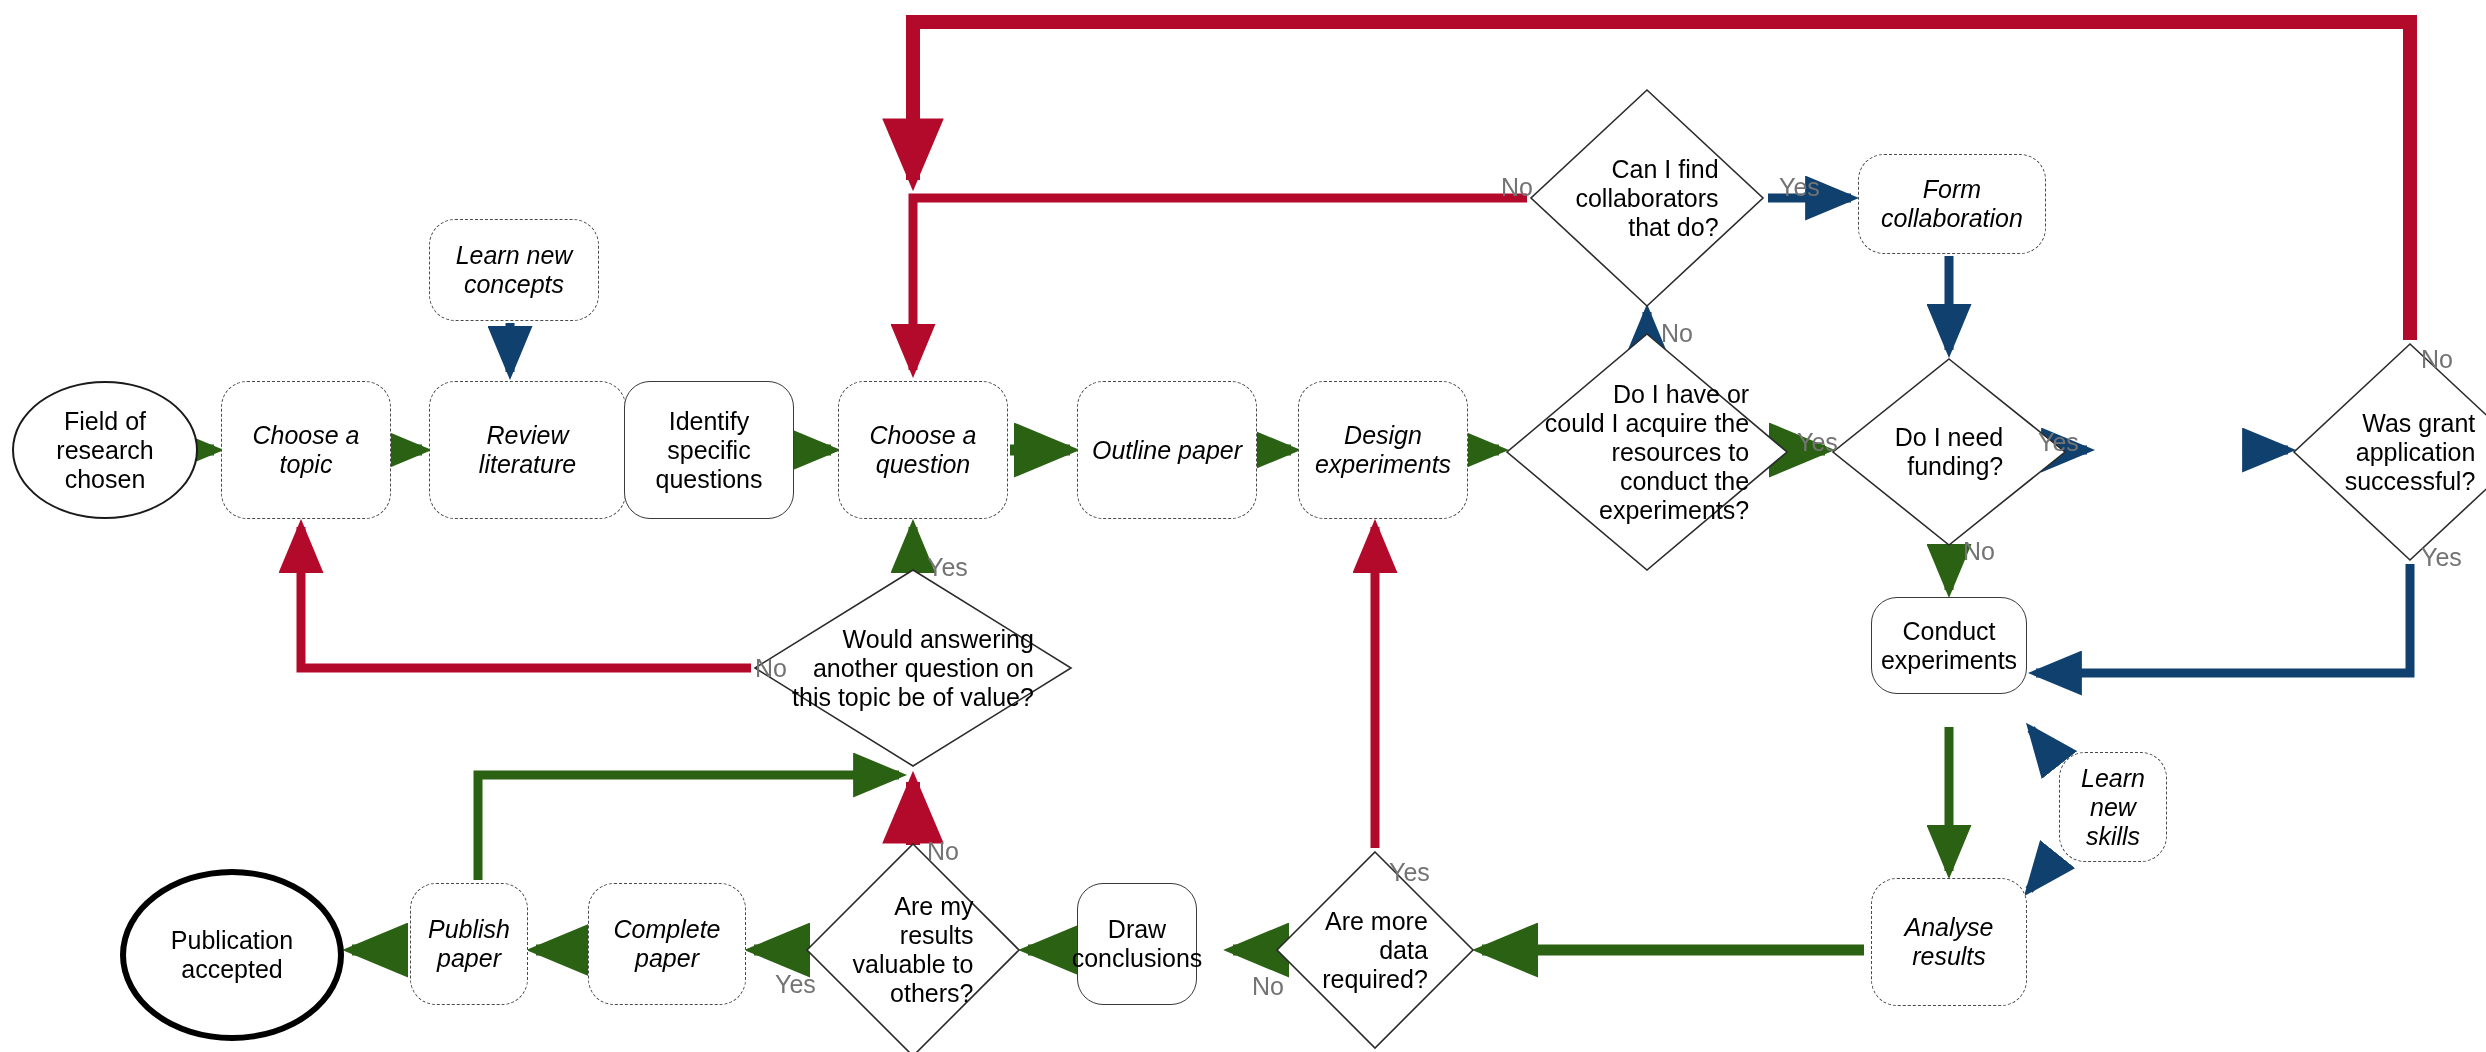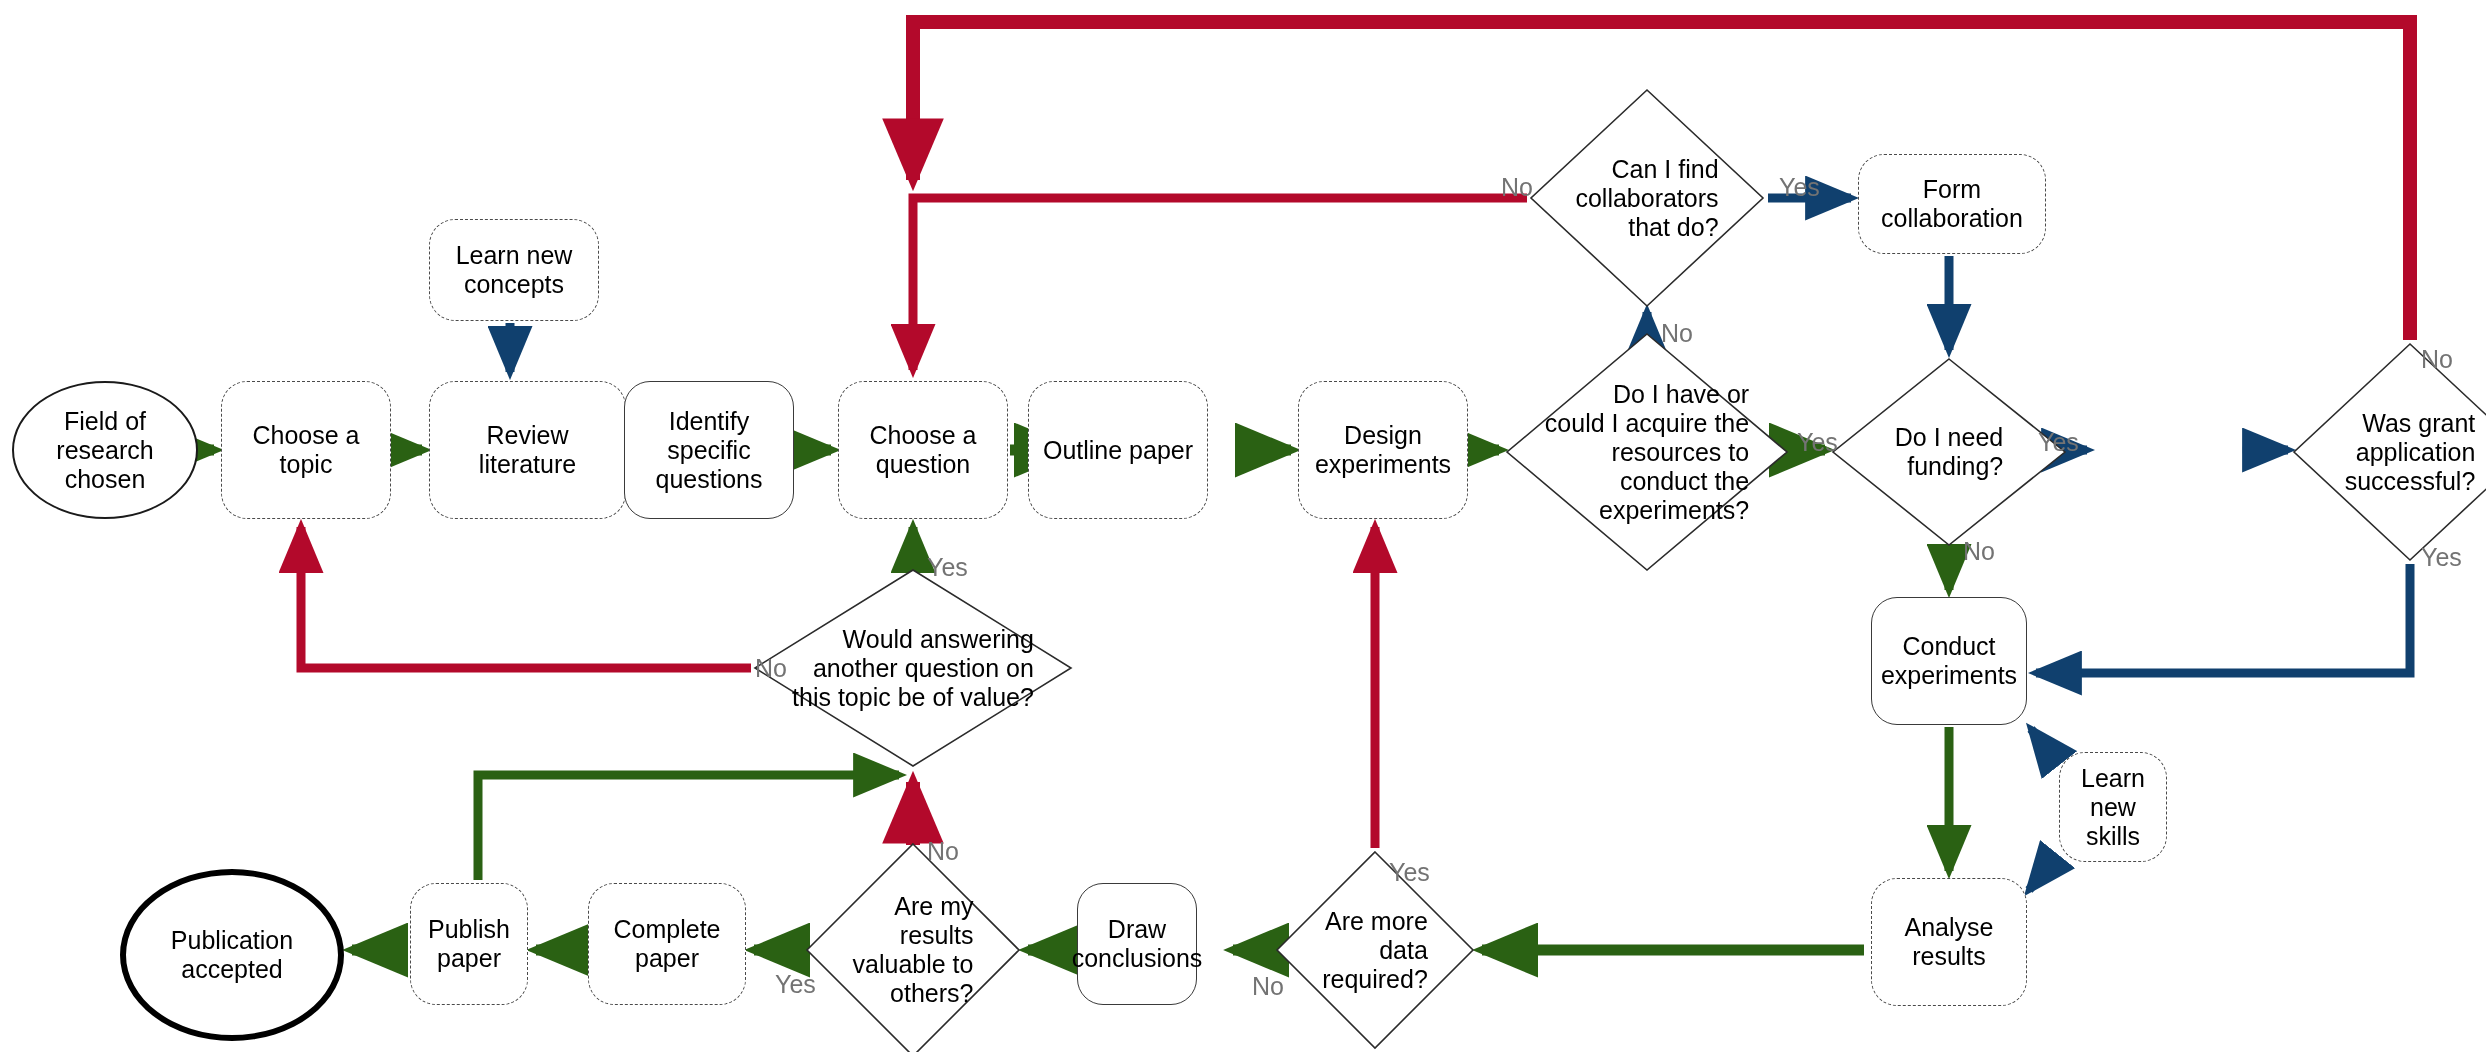--- a/index.html
+++ b/index.html
@@ -3,21 +3,21 @@
 <meta charset="utf-8">
 <title>Research Process Flowchart</title>
 <style>
   html,body{margin:0;padding:0;background:#ffffff;}
   body{font-family:"Liberation Sans","DejaVu Sans",sans-serif;}
   #stage{position:relative;width:2486px;height:1052px;background:#fff;overflow:hidden;}
   #edges{position:absolute;left:0;top:0;width:2486px;height:1052px;}
   .node{position:absolute;box-sizing:border-box;display:flex;align-items:center;
         justify-content:center;text-align:center;color:#000;line-height:1.16;
         font-size:25px;background:#fff;}
-  .rect{border:1.6px dashed #4a4a4a;border-radius:26px;}
+  .rect{border:1.6px dashed #4a4a4a;border-radius:26px;font-style:italic;}
   .rect-solid{border:1.6px solid #3a3a3a;border-radius:26px;}
   .term{border:2px solid #1a1a1a;border-radius:50%;}
   .term-bold{border:6px solid #000;border-radius:50%;}
   .dia-wrap{position:absolute;display:flex;align-items:center;justify-content:center;}
   .dia-label{position:relative;z-index:3;text-align:right;font-size:25px;color:#000;
              line-height:1.16;pointer-events:none;}
   .elabel{position:absolute;font-size:25px;color:#737373;background:transparent;
           white-space:nowrap;z-index:4;}
 </style>
 </head>
@@ -151,28 +151,28 @@
   <div class="node rect" style="left:221px;top:381px;width:170px;height:138px;">Choose a<br>topic</div>
 
   <div class="node rect" style="left:429px;top:381px;width:197px;height:138px;">Review<br>literature</div>
 
   <div class="node rect" style="left:429px;top:219px;width:170px;height:102px;">Learn new<br>concepts</div>
 
   <div class="node rect-solid" style="left:624px;top:381px;width:170px;height:138px;">Identify<br>specific<br>questions</div>
 
   <div class="node rect" style="left:838px;top:381px;width:170px;height:138px;">Choose a<br>question</div>
 
-  <div class="node rect" style="left:1028px;top:381px;width:180px;height:138px;">Outline paper</div>
+  <div class="node rect" style="left:1077px;top:381px;width:180px;height:138px;">Outline paper</div>
 
   <div class="node rect" style="left:1298px;top:381px;width:170px;height:138px;">Design<br>experiments</div>
 
   <div class="node rect" style="left:1858px;top:154px;width:188px;height:100px;">Form<br>collaboration</div>
 
 
-  <div class="node rect-solid" style="left:1871px;top:597px;width:156px;height:128px;">Conduct<br>experiments</div>
+  <div class="node rect-solid" style="left:1871px;top:597px;width:156px;height:97px;">Conduct<br>experiments</div>
 
   <div class="node rect" style="left:2059px;top:752px;width:108px;height:110px;">Learn<br>new<br>skills</div>
 
   <div class="node rect" style="left:1871px;top:878px;width:156px;height:128px;">Analyse<br>results</div>
 
   <div class="node rect-solid" style="left:1077px;top:883px;width:120px;height:122px;">Draw<br>conclusions</div>
 
   <div class="node rect" style="left:588px;top:883px;width:158px;height:122px;">Complete<br>paper</div>
 
   <div class="node rect" style="left:410px;top:883px;width:118px;height:122px;">Publish<br>paper</div>

